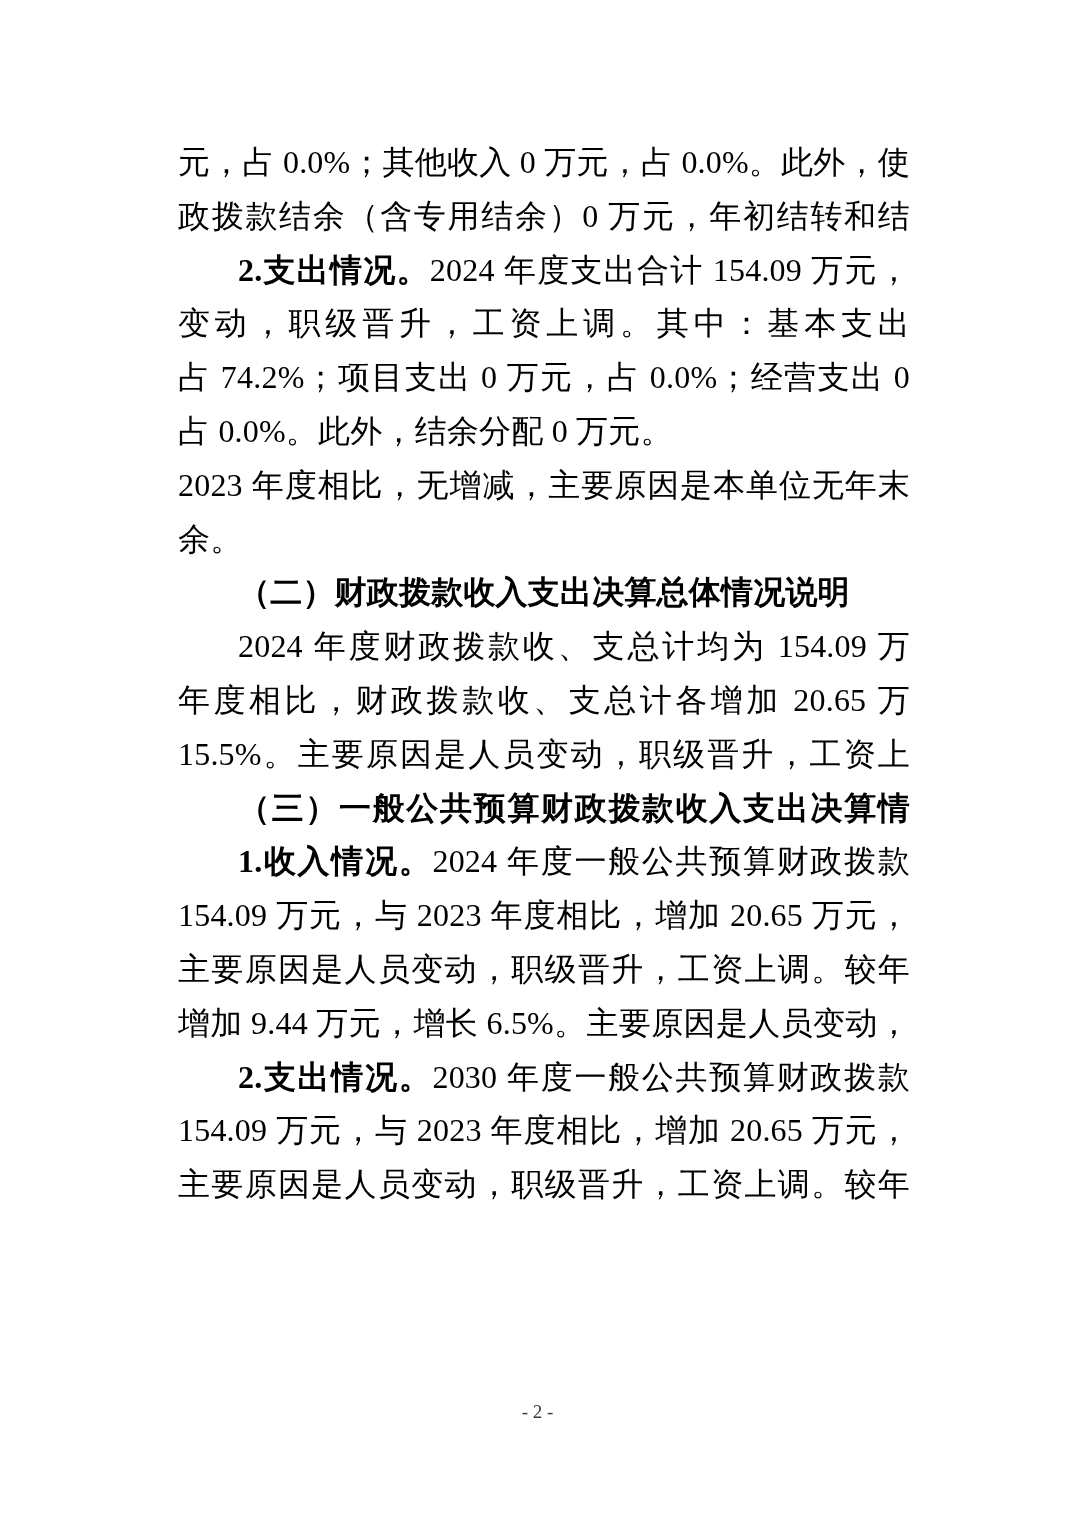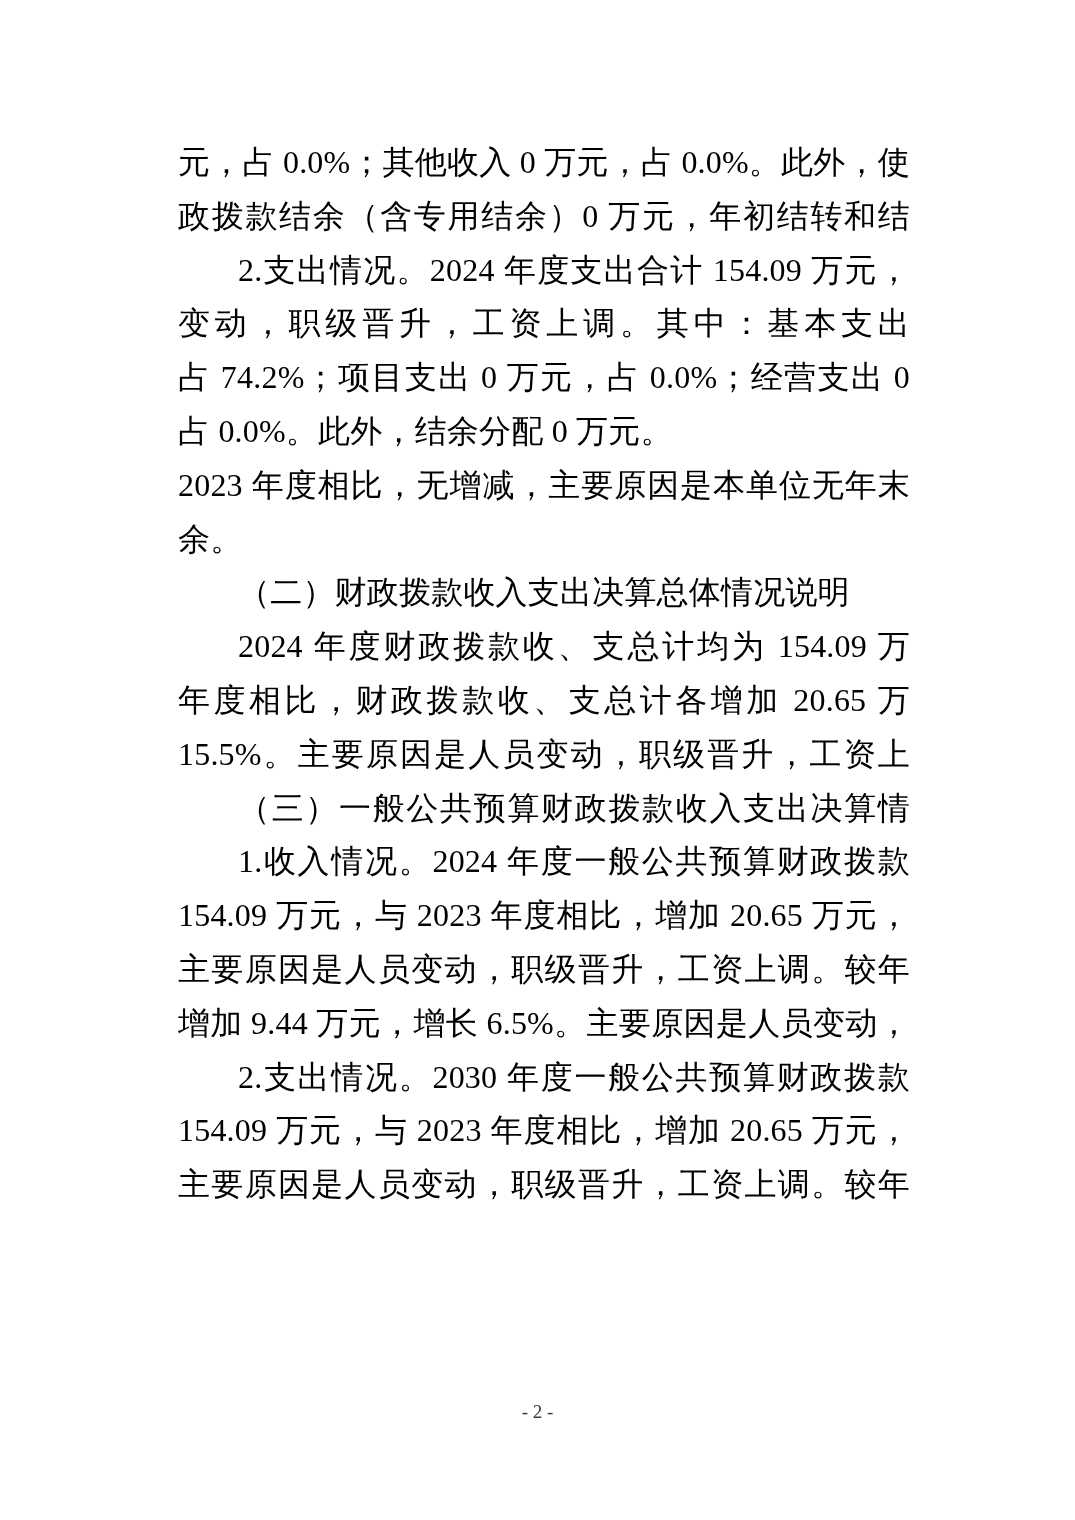--- a/index.html
+++ b/index.html
@@ -34,21 +34,21 @@
     letter-spacing: 0.2px;
     margin-left: 16px;
   }
   .line.justify {
     text-align-last: justify;
   }
   .line.indent {
     padding-left: 60px;
   }
   .seg { font-weight: normal; }
-  .seg.bold { font-weight: normal; }
+  .seg.bold { font-weight: bold; }
   .footer {
     position: absolute;
     left: 0;
     top: 1398px;
     width: 100%;
     text-align: center;
     font-size: 19px;
     line-height: 28px;
     color: #3a3a3a;
     font-family: "Liberation Serif", "DejaVu Serif", serif;

